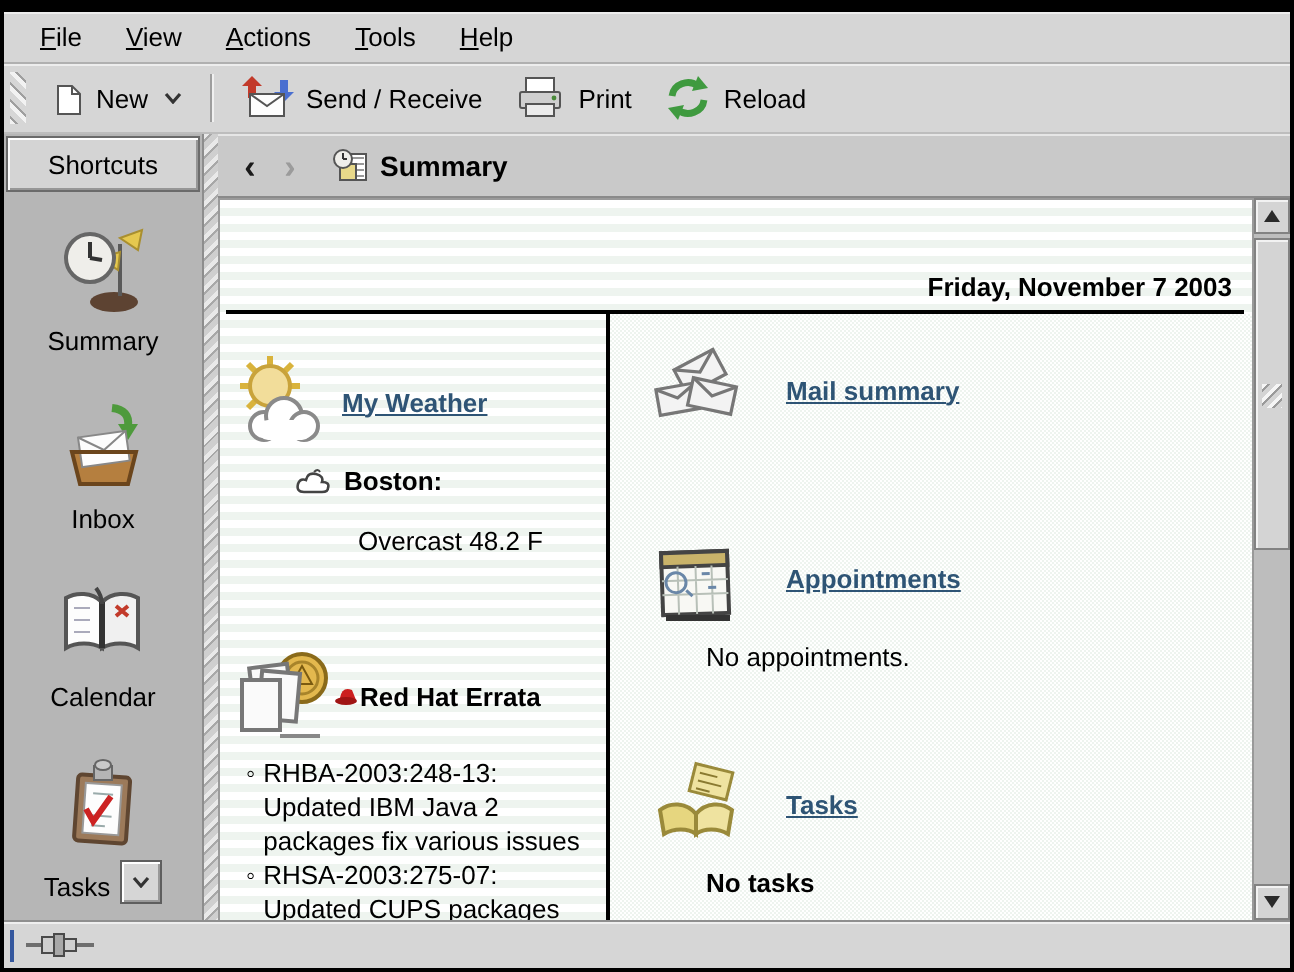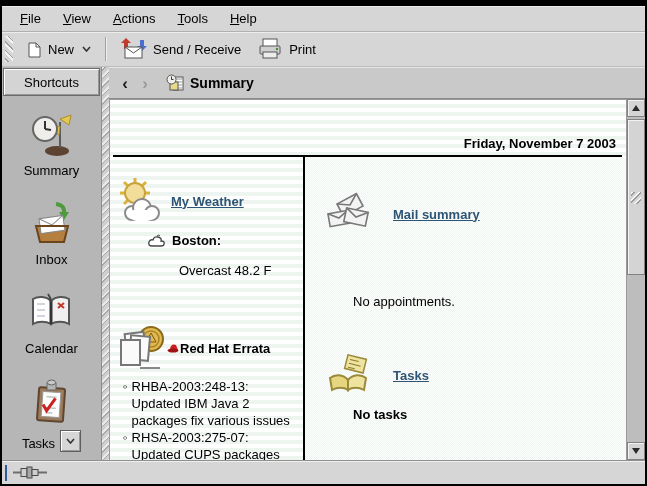--- a/index.html
+++ b/index.html
@@ -51,21 +51,21 @@
 
   .content-row { flex:1 1 auto; display:flex; min-height:0; }
   .content { flex:1 1 auto; overflow:hidden; min-width:0;
     border-top:1px solid #9a9a9a; border-left:1px solid #9a9a9a;
     background:repeating-linear-gradient(to bottom,#ffffff 0 4px,#eef4ef 4px 8px); }
   .date-line { text-align:right; font-weight:bold; padding:36px 10px 4px 0; font-size:13px; }
   .rule { border-bottom:2px solid #000; margin:0 4px 0 3px; }
   .columns { display:flex; align-items:stretch; }
   .col-left { width:193px; flex:0 0 auto; padding:20px 0 0 5px; }
   .divider { width:2px; flex:0 0 auto; background:#000; }
-  .col-right { flex:1 1 auto; padding:34px 0 0 20px; background-color:#fff;
+  .col-right { flex:1 1 auto; padding:15px 0 0 20px; background-color:#fff;
     background-image:linear-gradient(45deg,#eef4ef 25%,transparent 25%,transparent 75%,#eef4ef 75%),
                      linear-gradient(45deg,#eef4ef 25%,transparent 25%,transparent 75%,#eef4ef 75%);
     background-size:2px 2px; background-position:0 0,1px 1px; }
 
   a.slink { color:#2e5475; font-weight:bold; text-decoration:underline; }
   .w-head { display:flex; align-items:center; gap:8px; }
   .boston-row { display:flex; align-items:center; gap:7px; margin:8px 0 0 32px; }
   .boston-row b { font-size:13px; }
   .condition { margin:15px 0 0 64px; }
   .e-head { display:flex; align-items:center; gap:2px; margin-top:46px; }
@@ -145,20 +145,31 @@
     <div class="tool-button">
       <span class="icon">
         <svg width="26" height="22" viewBox="0 0 26 22">
           <rect x="6" y="1" width="14" height="8" fill="#fff" stroke="#555"></rect>
           <rect x="3" y="8" width="20" height="8" rx="1" fill="#cfcfcf" stroke="#555"></rect>
           <rect x="6" y="14" width="14" height="6" fill="#ececec" stroke="#555"></rect>
           <circle cx="20" cy="11" r="1.2" fill="#4a8a3a"></circle>
         </svg>
       </span>
       <span>Print</span>
+    </div>
+    <div class="tool-button">
+      <span class="icon">
+        <svg width="24" height="22" viewBox="0 0 24 22">
+          <path d="M4 10 a8 7.5 0 0 1 13 -5" fill="none" stroke="#3f9a3f" stroke-width="3.4"></path>
+          <path d="M17 0 l5 6 -8 1.5 z" fill="#3f9a3f"></path>
+          <path d="M20 12 a8 7.5 0 0 1 -13 5" fill="none" stroke="#3f9a3f" stroke-width="3.4"></path>
+          <path d="M7 22 l-5 -6 8 -1.5 z" fill="#3f9a3f"></path>
+        </svg>
+      </span>
+      <span>Reload</span>
     </div>
   </div>
 
   <div class="main">
 
     <div class="shortcut-bar">
       <div class="shortcuts-btn">
         <span>Shortcuts</span>
       </div>
       <div class="shortcut-items">
@@ -353,20 +364,35 @@
                             <path d="M20 19 l11 7 11 -7" fill="none"></path>
                           </g>
                       </g>
                     </svg>
                   </span>
                   <a class="slink" href="#">Mail summary</a>
                 </div>
               </div>
               <div class="gap48"></div>
               <div class="r-block">
+                <div class="r-head">
+                  <span class="icon">
+                    <svg width="46" height="46" viewBox="0 0 46 46">
+                      <g transform="rotate(-2 23 25)">
+                        <rect x="6" y="10" width="33" height="31" fill="#f8f8f4" stroke="#444" stroke-width="2"></rect>
+                        <rect x="6" y="10" width="33" height="7" fill="#c9b36a" stroke="#444" stroke-width="2"></rect>
+                        <path d="M6 24 h33 M6 31 h33 M14 17 v24 M23 17 v24 M31 17 v24" stroke="#b8c0b8" stroke-width="1"></path>
+                        <circle cx="13" cy="25" r="5" fill="none" stroke="#6a87a8" stroke-width="1.5"></circle>
+                        <path d="M26 21 h4 m-12 8 l3 3 m8 -4 h4" stroke="#6a87a8" stroke-width="1.5"></path>
+                      </g>
+                      <path d="M8 43 h32" stroke="#333" stroke-width="3"></path>
+                    </svg>
+                  </span>
+                  <a class="slink" href="#">Appointments</a>
+                </div>
                 <div class="r-empty">No appointments.</div>
               </div>
               <div class="gap43"></div>
               <div class="r-block">
                 <div class="r-head">
                   <span class="icon">
                     <svg width="46" height="46" viewBox="0 0 46 46">
                       <g transform="rotate(14 31 12)">
                         <rect x="21" y="5" width="19" height="14" fill="#efe3a0" stroke="#9a8a3a" stroke-width="1.5"></rect>
                         <path d="M24 9 h9 m-9 4 h12 m-12 4 h7" stroke="#8a7a30" stroke-width="1"></path>

